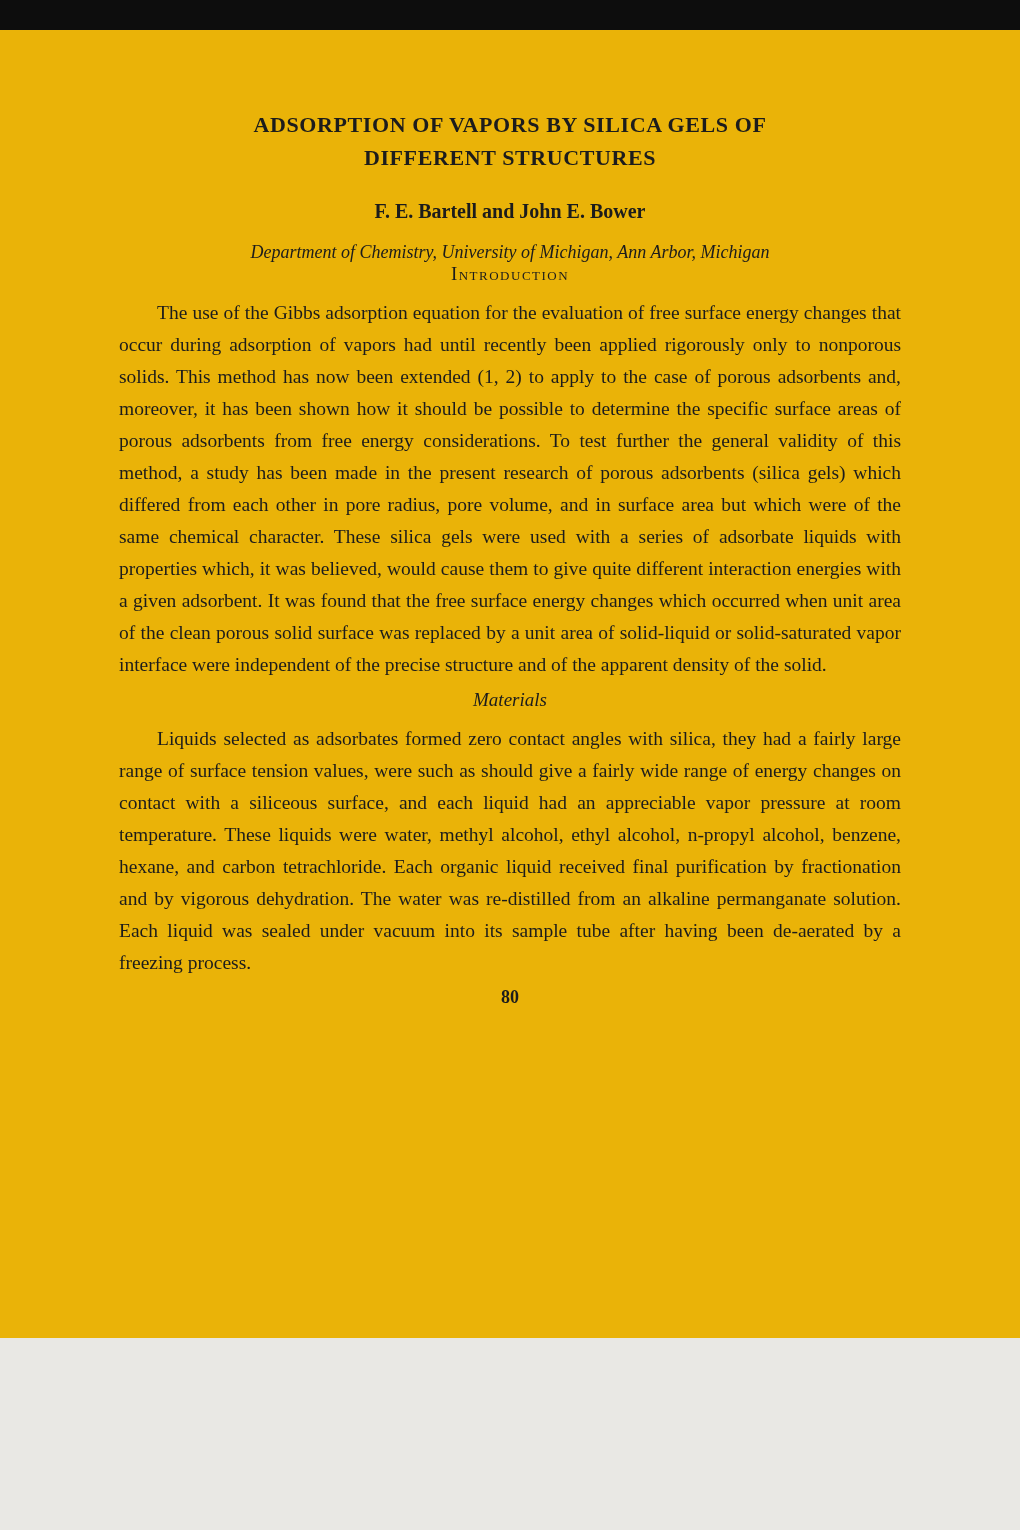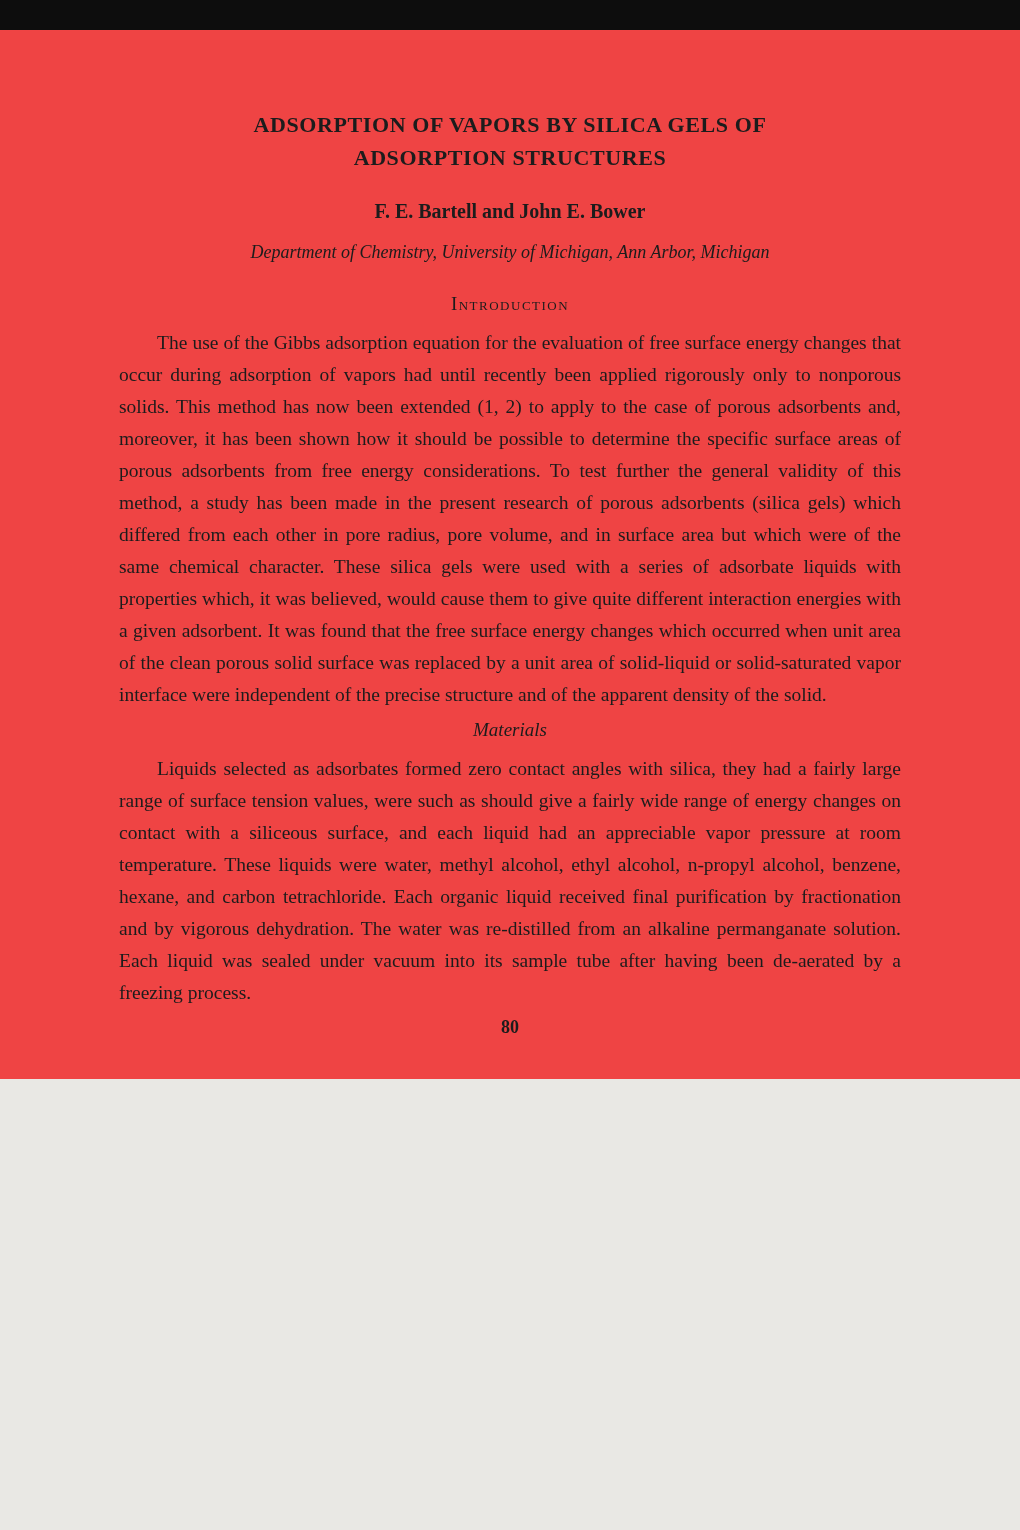--- a/index.html
+++ b/index.html
@@ -3,23 +3,23 @@
 <meta charset="utf-8">
 <style>
   html, body {
     margin: 0;
     padding: 0;
     background: #e9e8e4;
   }
   .scan-page {
     position: relative;
     width: 1020px;
-    height: 1079px;
+    height: 1338px;
     margin: 0 auto;
-    background: #ef4444;
+    background: #eab308;
     overflow: hidden;
     font-family: "Liberation Serif", "DejaVu Serif", serif;
     color: #1c1c1c;
   }
   .scan-edge-bar {
     position: absolute;
     top: 0;
     left: 0;
     width: 100%;
     height: 30px;
@@ -52,21 +52,20 @@
     font-size: 18px;
     font-style: italic;
   }
   .received {
     margin-top: 8px;
     text-align: center;
     font-size: 18px;
     font-style: italic;
   }
   .section-heading {
-    margin-top: 30px;
     text-align: center;
     font-size: 19px;
     font-variant: small-caps;
     letter-spacing: 1.5px;
   }
   .sub-heading {
     margin-top: 8px;
     text-align: center;
     font-size: 19px;
     font-style: italic;
@@ -89,21 +88,21 @@
 <body>
 
 <div class="scan-page">
 
   <div class="scan-edge-bar"></div>
 
   <div class="content">
 
     <h1 class="article-title">
       <span>ADSORPTION OF VAPORS BY SILICA GELS OF</span>
-      <span>ADSORPTION STRUCTURES</span>
+      <span>DIFFERENT STRUCTURES</span>
     </h1>
 
     <div class="authors">F. E. Bartell and John E. Bower</div>
 
     <div class="affiliation">Department of Chemistry, University of Michigan, Ann Arbor, Michigan</div>
 
 
     <div class="section-heading">Introduction</div>
 
     <p class="body-paragraph">The use of the Gibbs adsorption equation for the evaluation of free surface energy changes that occur during adsorption of vapors had until recently been applied rigorously only to nonporous solids. This method has now been extended (1, 2) to apply to the case of porous adsorbents and, moreover, it has been shown how it should be possible to determine the specific surface areas of porous adsorbents from free energy considerations. To test further the general validity of this method, a study has been made in the present research of porous adsorbents (silica gels) which differed from each other in pore radius, pore volume, and in surface area but which were of the same chemical character. These silica gels were used with a series of adsorbate liquids with properties which, it was believed, would cause them to give quite different interaction energies with a given adsorbent.  It was found that the free surface energy changes which occurred when unit area of the clean porous solid surface was replaced by a unit area of solid-liquid or solid-saturated vapor interface were independent of the precise structure and of the apparent density of the solid.</p>

